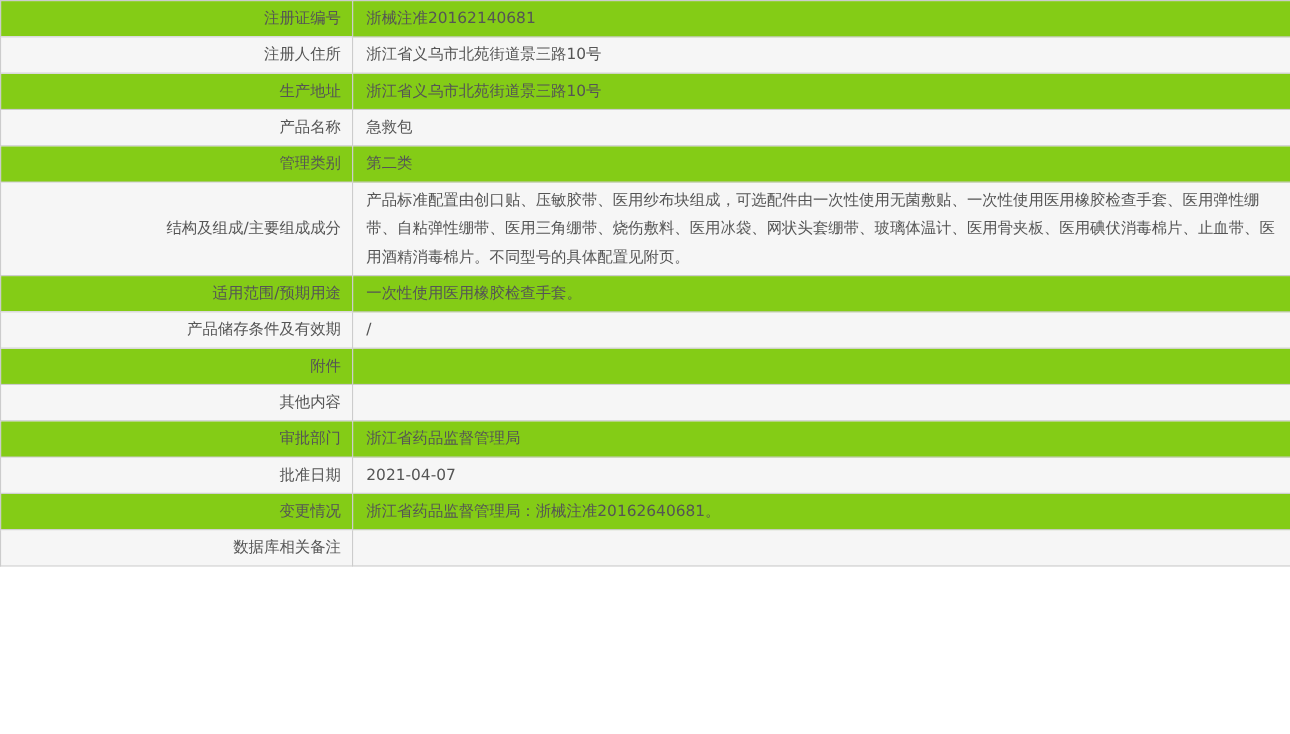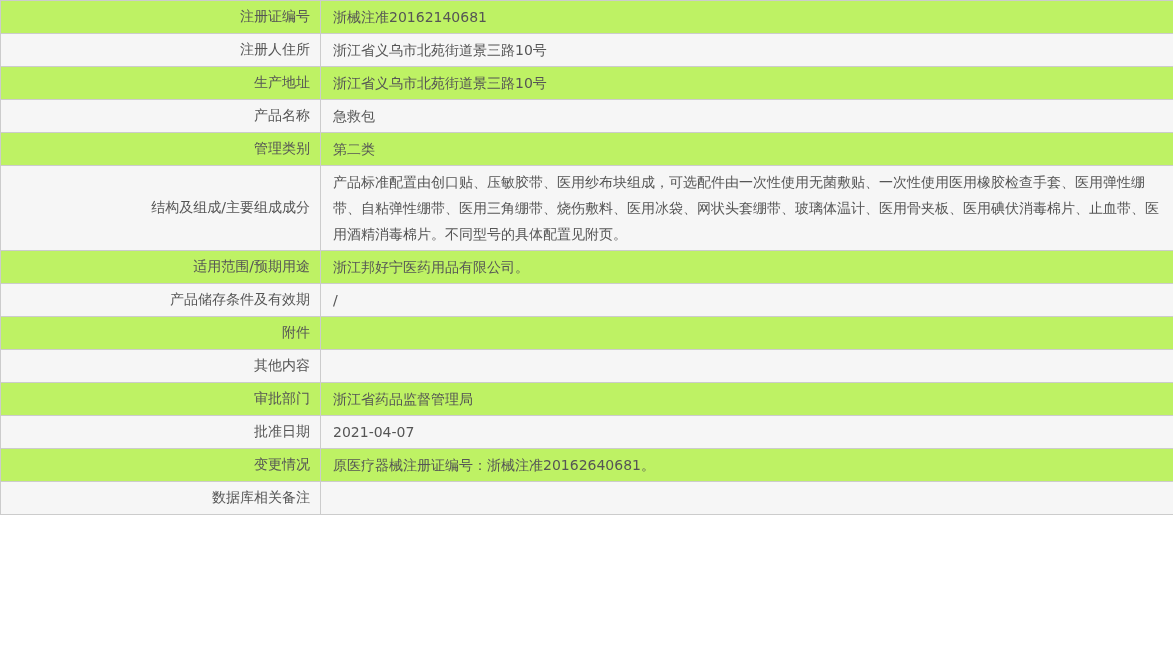--- a/index.html
+++ b/index.html
@@ -21,21 +21,21 @@
   }
   col.col-label { width: 320px; }
   col.col-value { width: 853px; }
   table.reg-table td {
     border: 1px solid #cccccc;
     vertical-align: middle;
     color: #555555;
     font-size: 14px;
   }
   table.reg-table tr {
-    background: #bef264;
+    background: #84cc16;
   }
   table.reg-table tr:nth-child(even) {
     background: #f6f6f6;
   }
   td.cell-label {
     text-align: right;
     padding: 0 10px 0 8px;
     height: 32px;
     white-space: nowrap;
     overflow: hidden;
@@ -84,21 +84,21 @@
   </tr>
 
 
   <tr>
     <td class="cell-label">结构及组成/主要组成成分</td>
     <td class="cell-value">产品标准配置由创口贴、压敏胶带、医用纱布块组成，可选配件由一次性使用无菌敷贴、一次性使用医用橡胶检查手套、医用弹性绷带、自粘弹性绷带、医用三角绷带、烧伤敷料、医用冰袋、网状头套绷带、玻璃体温计、医用骨夹板、医用碘伏消毒棉片、止血带、医用酒精消毒棉片。不同型号的具体配置见附页。</td>
   </tr>
 
   <tr>
     <td class="cell-label">适用范围/预期用途</td>
-    <td class="cell-value">浙江邦好宁医药用品有限公司。</td>
+    <td class="cell-value">一次性使用医用橡胶检查手套。</td>
   </tr>
 
   <tr>
     <td class="cell-label">产品储存条件及有效期</td>
     <td class="cell-value">/</td>
   </tr>
 
   <tr>
     <td class="cell-label">附件</td>
     <td class="cell-value"></td>
@@ -116,21 +116,21 @@
   </tr>
 
   <tr>
     <td class="cell-label">批准日期</td>
     <td class="cell-value">2021-04-07</td>
   </tr>
 
 
   <tr>
     <td class="cell-label">变更情况</td>
-    <td class="cell-value">原医疗器械注册证编号：浙械注准20162640681。</td>
+    <td class="cell-value">浙江省药品监督管理局：浙械注准20162640681。</td>
   </tr>
 
   <tr>
     <td class="cell-label">数据库相关备注</td>
     <td class="cell-value"></td>
   </tr>
 </tbody>
 </table>
 
 </body></html>

